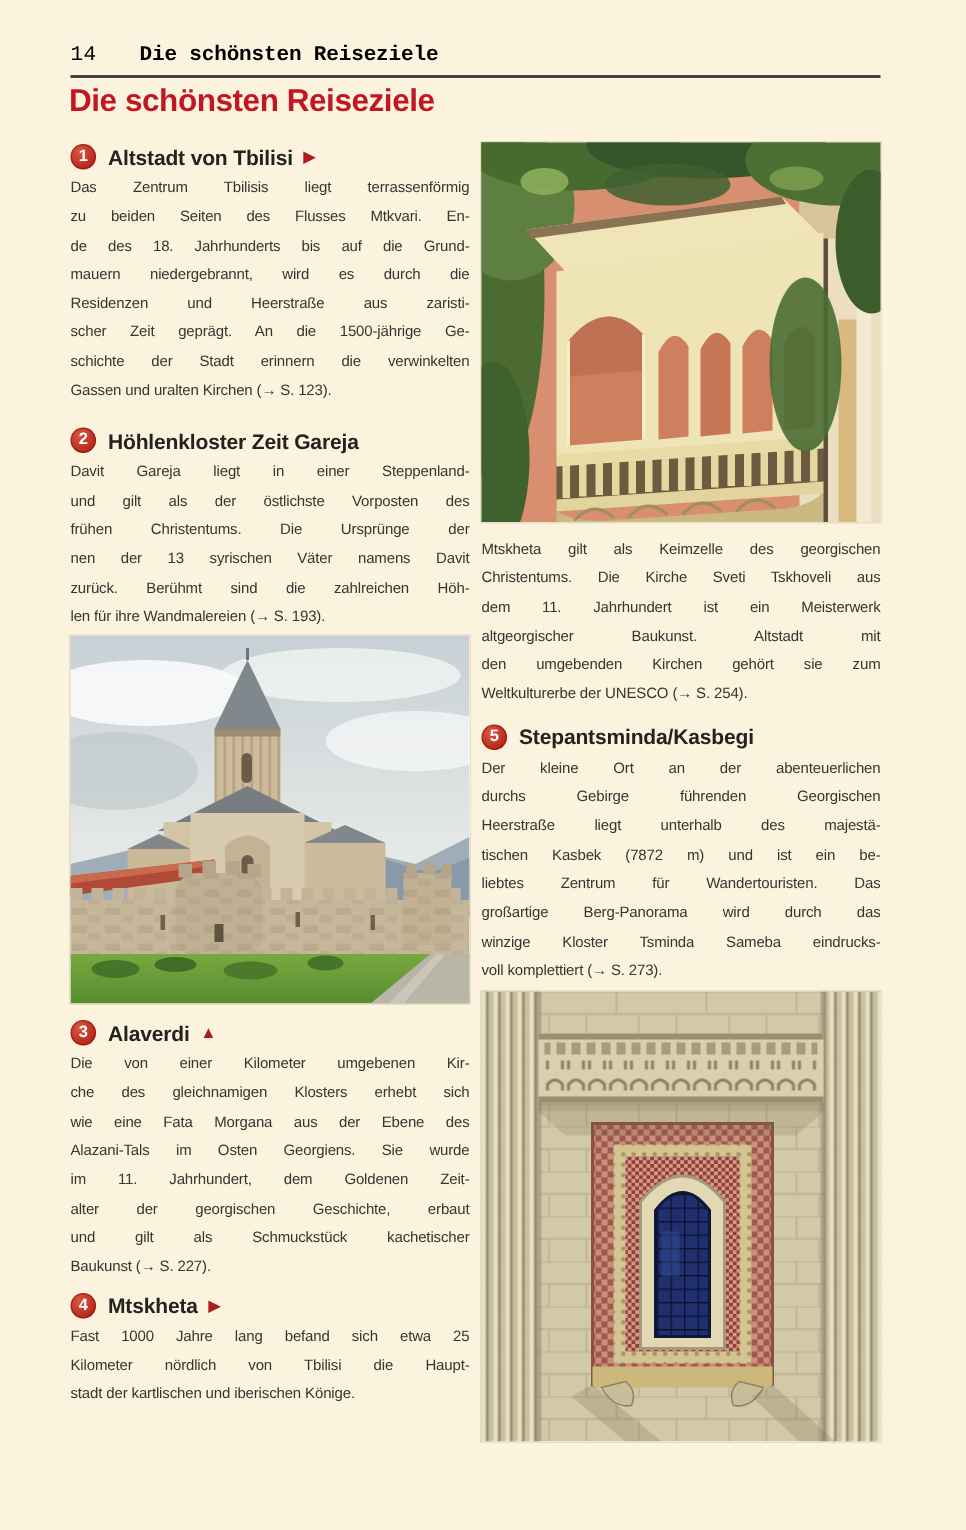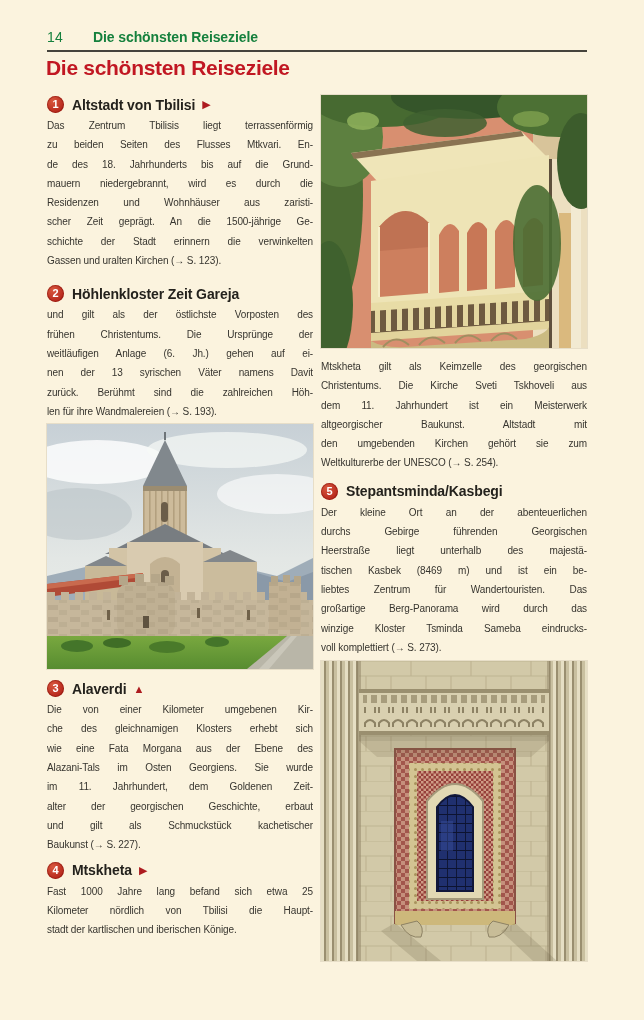--- a/index.html
+++ b/index.html
@@ -11,21 +11,21 @@
     --heading-text:#24221d;
     --rule:#45433c;
   }
   html,body{margin:0;padding:0;background:var(--page-background);}
   .page{
     position:relative;width:644px;height:1020px;overflow:hidden;
     background:var(--page-background);
     font-family:"Liberation Sans","DejaVu Sans",sans-serif;
     color:var(--text);
   }
-  .header-row{position:absolute;left:47px;top:29px;width:540px;display:flex;align-items:baseline;font-size:14px;color:#15803d;}
+  .header-row{position:absolute;left:47px;top:29px;width:540px;display:flex;align-items:baseline;font-size:14px;color:#000000;font-family:Liberation Mono, monospace;}
   .page-num{font-weight:400;width:30px;margin-right:16px;letter-spacing:.3px;}
   .running-title{font-weight:700;letter-spacing:-0.1px;}
   .header-rule{position:absolute;left:47px;top:50px;width:540px;height:1.6px;background:var(--rule);}
   .page-title{position:absolute;left:46px;top:56px;margin:0;font-size:21px;font-weight:700;color:var(--accent-red);letter-spacing:-0.3px;}
   .col{position:absolute;width:266px;}
   .col-left{left:47px;top:96px;}
   .col-right{left:321px;top:95px;}
   .heading{display:flex;align-items:center;margin:0 0 3px 0;height:17px;font-size:14px;font-weight:700;color:var(--heading-text);}
   .badge{
     flex:0 0 auto;width:17px;height:17px;margin-right:8px;border-radius:50%;
@@ -64,38 +64,38 @@
         <span class="badge">1</span>
         <span class="h-title">Altstadt von Tbilisi</span>
         <span class="marker">▶</span>
       </h3>
       <div class="para">
 
       <div class="line">Das Zentrum Tbilisis liegt terrassenförmig</div>
           <div class="line">zu beiden Seiten des Flusses Mtkvari. En-</div>
           <div class="line">de des 18. Jahrhunderts bis auf die Grund-</div>
           <div class="line">mauern niedergebrannt, wird es durch die</div>
-          <div class="line">Residenzen und Wohnhäuser aus zaristi-</div>
+          <div class="line">Residenzen und Heerstraße aus zaristi-</div>
           <div class="line">scher Zeit geprägt. An die 1500-jährige Ge-</div>
           <div class="line">schichte der Stadt erinnern die verwinkelten</div>
           <div class="line">Gassen und uralten Kirchen (→ S. 123).</div>
         </div>
     </section>
 
     <section class="sec2">
       <h3 class="heading">
         <span class="badge">2</span>
         <span class="h-title">Höhlenkloster Zeit Gareja</span>
         <span class="marker"></span>
       </h3>
       <div class="para">
 
+      <div class="line">Davit Gareja liegt in einer Steppenland-</div>
           <div class="line">und gilt als der östlichste Vorposten des</div>
           <div class="line">frühen Christentums. Die Ursprünge der</div>
-          <div class="line">weitläufigen Anlage (6. Jh.) gehen auf ei-</div>
           <div class="line">nen der 13 syrischen Väter namens Davit</div>
           <div class="line">zurück. Berühmt sind die zahlreichen Höh-</div>
           <div class="line">len für ihre Wandmalereien (→ S. 193).</div>
         </div>
     </section>
 
     <svg class="photo photo-alaverdi" width="266" height="245" viewBox="0 0 266 245">
       <defs>
         <linearGradient id="alsky" x1="0" y1="0" x2="0" y2="1">
           <stop offset="0" stop-color="#c7d0d6"></stop>
@@ -296,21 +296,21 @@
       <h3 class="heading">
         <span class="badge">5</span>
         <span class="h-title">Stepantsminda/Kasbegi</span>
         <span class="marker"></span>
       </h3>
       <div class="para">
 
       <div class="line">Der kleine Ort an der abenteuerlichen</div>
           <div class="line">durchs Gebirge führenden Georgischen</div>
           <div class="line">Heerstraße liegt unterhalb des majestä-</div>
-          <div class="line">tischen Kasbek (8469 m) und ist ein be-</div>
+          <div class="line">tischen Kasbek (7872 m) und ist ein be-</div>
           <div class="line">liebtes Zentrum für Wandertouristen. Das</div>
           <div class="line">großartige Berg-Panorama wird durch das</div>
           <div class="line">winzige Kloster Tsminda Sameba eindrucks-</div>
           <div class="line">voll komplettiert (→ S. 273).</div>
         </div>
     </section>
 
     <svg class="photo photo-window" width="266" height="300" viewBox="0 0 266 300">
       <defs>
         <pattern id="blocks" width="60" height="30" patternUnits="userSpaceOnUse">

